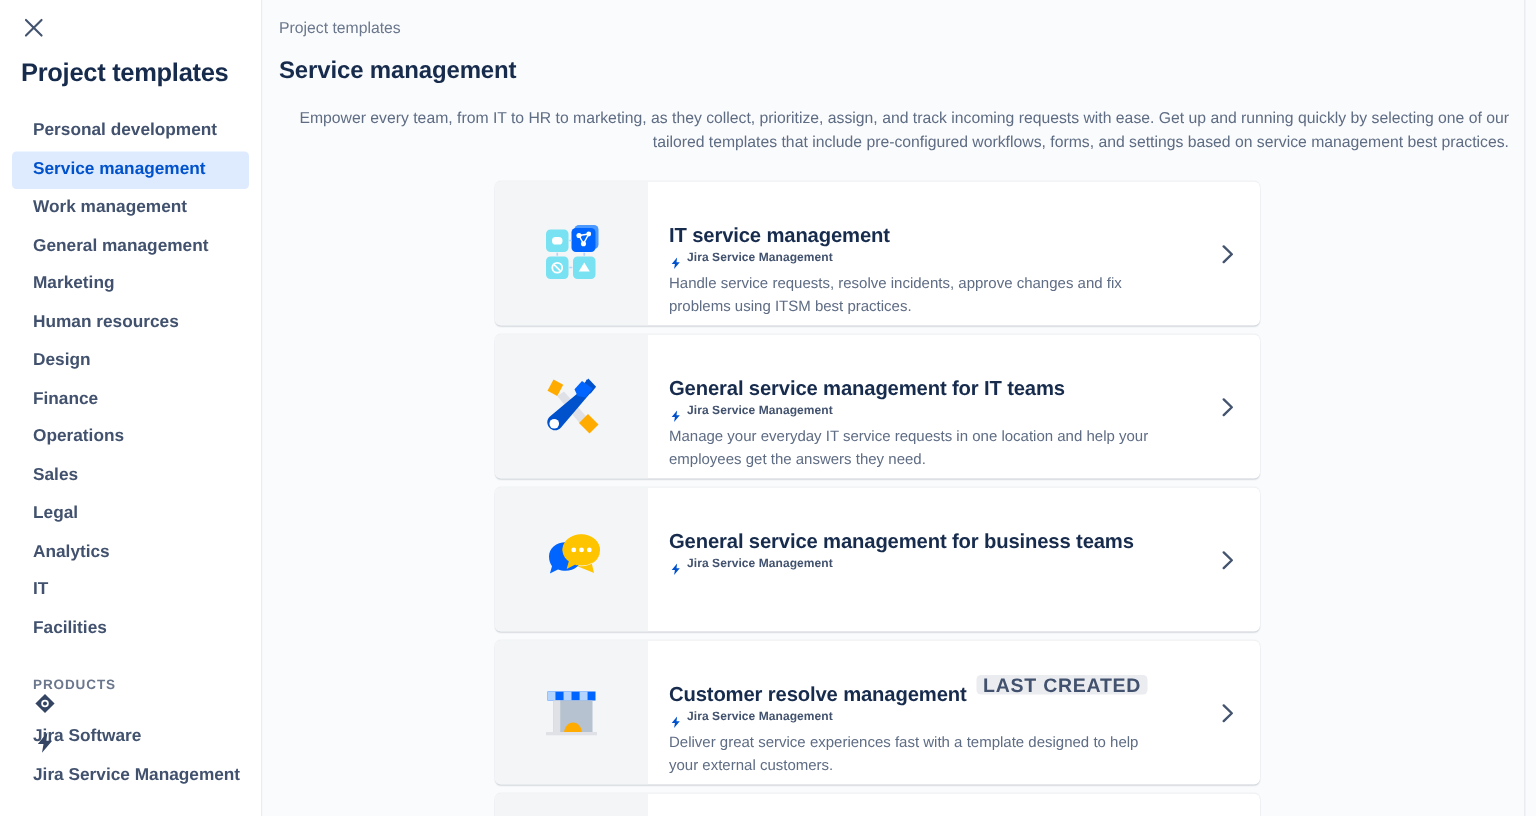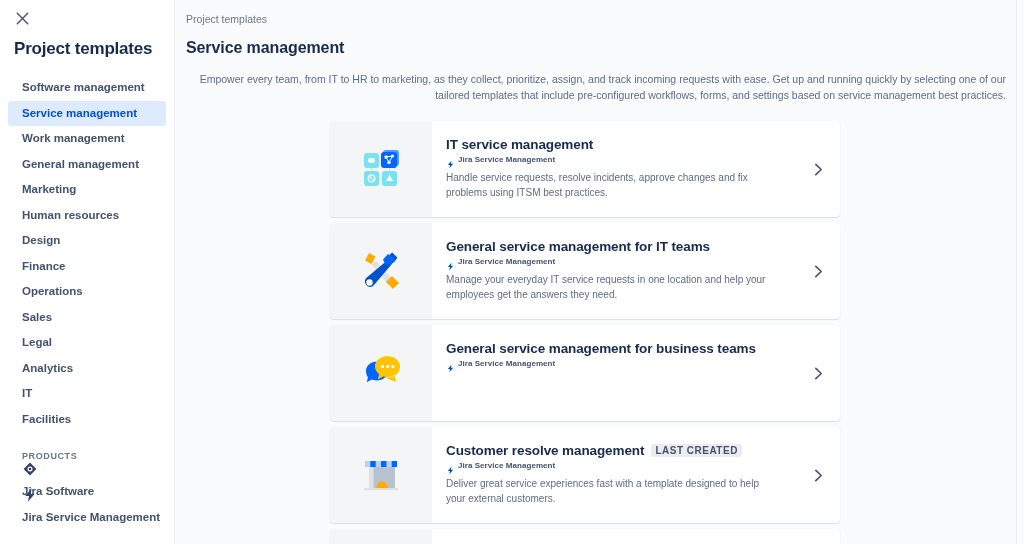--- a/index.html
+++ b/index.html
@@ -186,27 +186,28 @@
     align-items: center;
     gap: 7px;
   }
 
   .card-title {
     font-size: 13.5px;
     font-weight: 700;
     color: #172B4D;
     letter-spacing: -0.1px;
     white-space: nowrap;
+    margin-top: 12px;
   }
 
   .badge {
     display: inline-block;
     background: #EBECF0;
     color: #42526E;
-    font-size: 10px;
+    font-size: 13px;
     font-weight: 700;
     letter-spacing: 0.5px;
     padding: 2px 4px 1px 4px;
     border-radius: 3px;
     text-transform: uppercase;
     line-height: 10px;
   }
 
   .card-product {
     display: flex;
@@ -259,21 +260,21 @@
 
     <div class="close-btn">
       <svg width="13" height="13" viewBox="0 0 13 13" fill="none" aria-hidden="true">
         <path d="M1.3 1.3 L11.7 11.7 M11.7 1.3 L1.3 11.7" stroke="#44546F" stroke-width="1.4" stroke-linecap="round"></path>
       </svg>
     </div>
 
     <h1 class="sidebar-title">Project templates</h1>
 
     <ul class="nav-list">
-      <li class="nav-item">Software management</li>
+      <li class="nav-item">Personal development</li>
       <li class="nav-item selected">Service management</li>
       <li class="nav-item">Work management</li>
       <li class="nav-item">General management</li>
       <li class="nav-item">Marketing</li>
       <li class="nav-item">Human resources</li>
       <li class="nav-item">Design</li>
       <li class="nav-item">Finance</li>
       <li class="nav-item">Operations</li>
       <li class="nav-item">Sales</li>
       <li class="nav-item">Legal</li>

